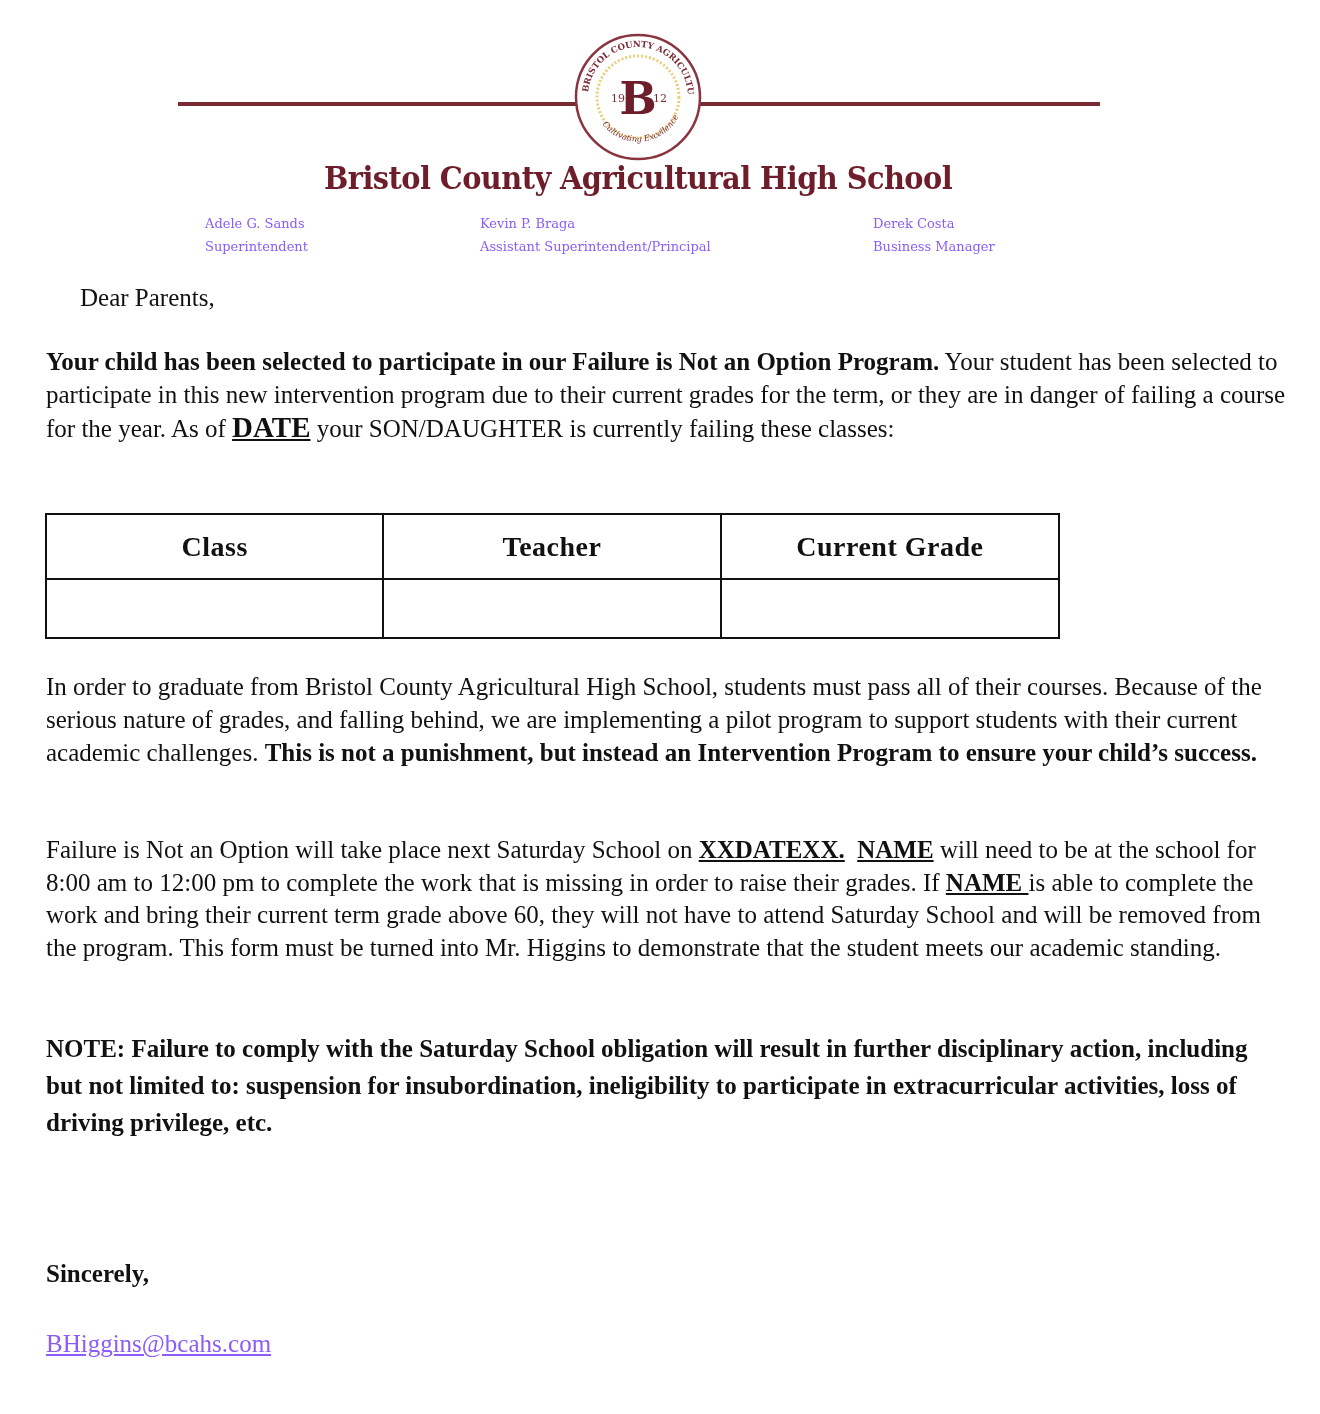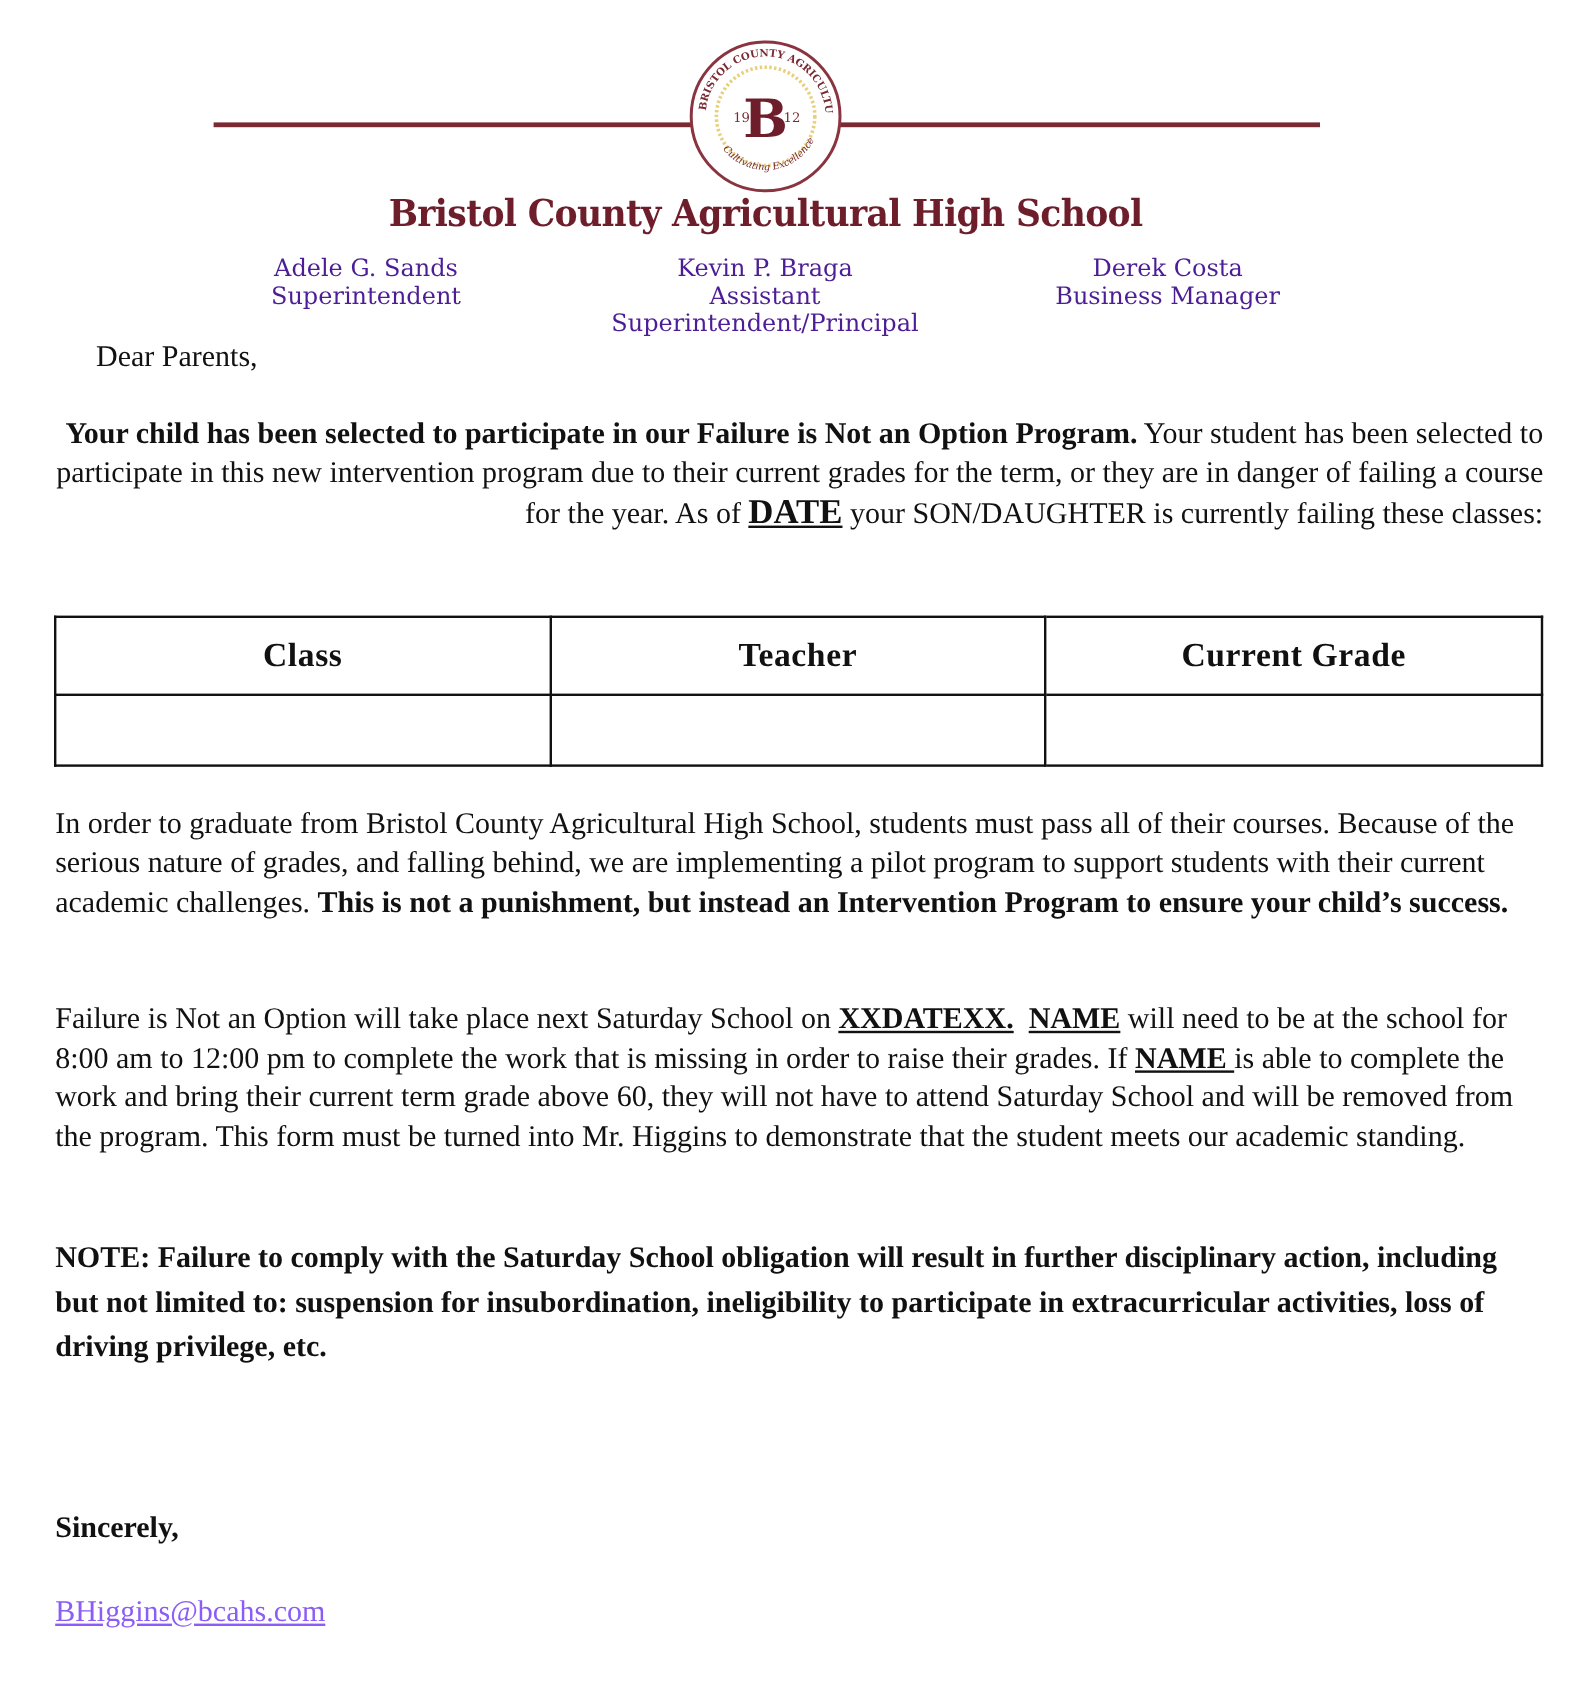--- a/index.html
+++ b/index.html
@@ -6,33 +6,33 @@
   body { width:1320px; height:1414px; position:relative; overflow:hidden;
          font-family:"Liberation Serif", "DejaVu Serif", serif; color:#111; }
   .letterhead { position:absolute; left:0; top:0; width:1320px; height:270px; }
   .rule { position:absolute; top:102px; height:4px; background:#7a2a33; }
   .rule.left { left:178px; width:402px; }
   .rule.right { left:700px; width:400px; }
   .seal { position:absolute; left:573px; top:32px; width:130px; height:130px; }
   .school-name { position:absolute; left:0; width:1276px; top:160px; text-align:center;
       font-family:"DejaVu Serif", serif; font-weight:bold; font-size:31px;
       color:#6e1e2b; letter-spacing:-0.6px; transform:scaleX(0.93); }
-  .officer { position:absolute; top:212px; text-align:center; font-family:"DejaVu Serif", serif;
-      color:#4c1d95; font-size:20px; line-height:23px; }
+  .officer { position:absolute; top:212px; text-align:left; font-family:"DejaVu Serif", serif;
+      color:#8b5cf6; font-size:13px; line-height:23px; }
   .officer .nm { font-weight:normal; }
   .o1 { left:205px; width:200px; }
   .o2 { left:480px; width:315px; }
   .o3 { left:873px; width:200px; }
   .body-text { position:absolute; left:46px; width:1240px; font-size:25px; line-height:33px; color:#111; }
   .p-greet { top:281px;margin-left:34px; }
-  .p1 { top:345px;text-align:right; }
+  .p1 { top:345px; }
   .p1 .date { font-weight:bold; font-size:29px; text-decoration:underline; }
   b { font-weight:bold; }
   .u { text-decoration:underline; font-weight:bold; }
-  table.grades { position:absolute; left:45px; top:513px; width:1241px; border-collapse:collapse; }
+  table.grades { position:absolute; left:45px; top:513px; width:1015px; border-collapse:collapse; }
   table.grades th, table.grades td { border:2px solid #111; }
   table.grades th { height:61px; font-size:28px; font-weight:bold; text-align:center; letter-spacing:0.5px; }
   table.grades td { height:55px; }
   .p2 { top:670px; line-height:33px; }
   .p3 { top:834px; line-height:32.5px; }
   .p4 { top:1030px; font-weight:bold; line-height:37px; font-size:25px; }
   .sincerely { top:1257px; font-weight:bold; }
   .signer { top:1327px; line-height:33px; }
   .email { color:#8b5cf6; text-decoration:underline; }
 </style>

